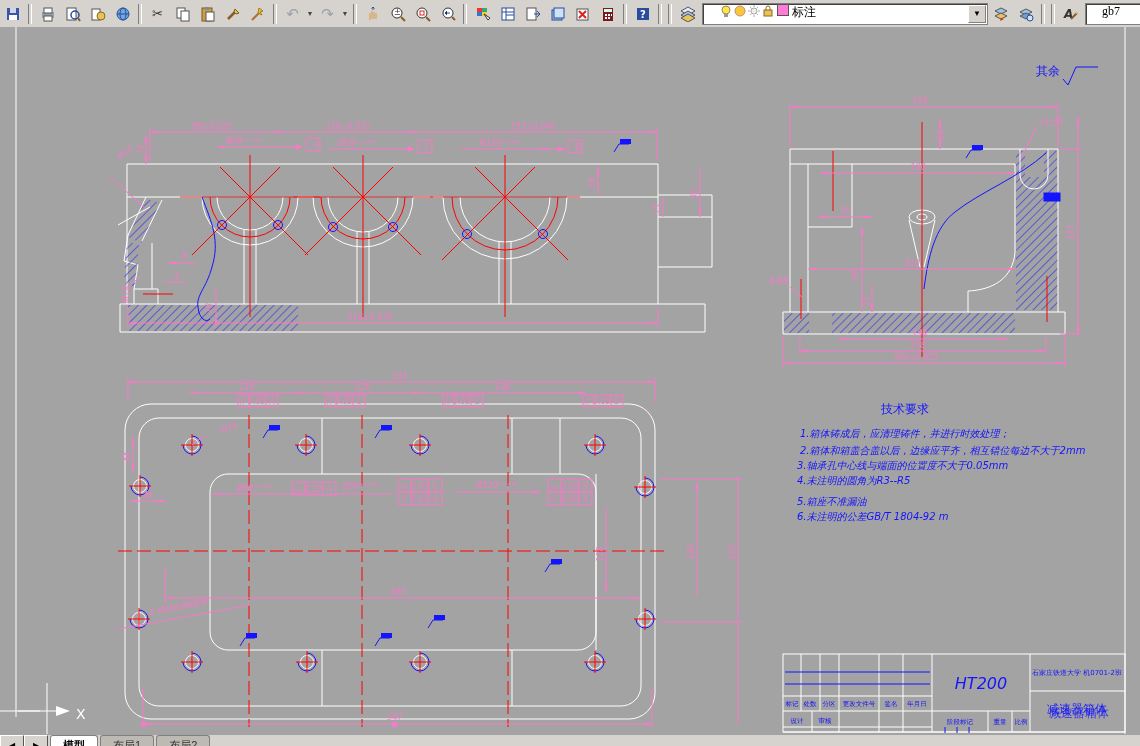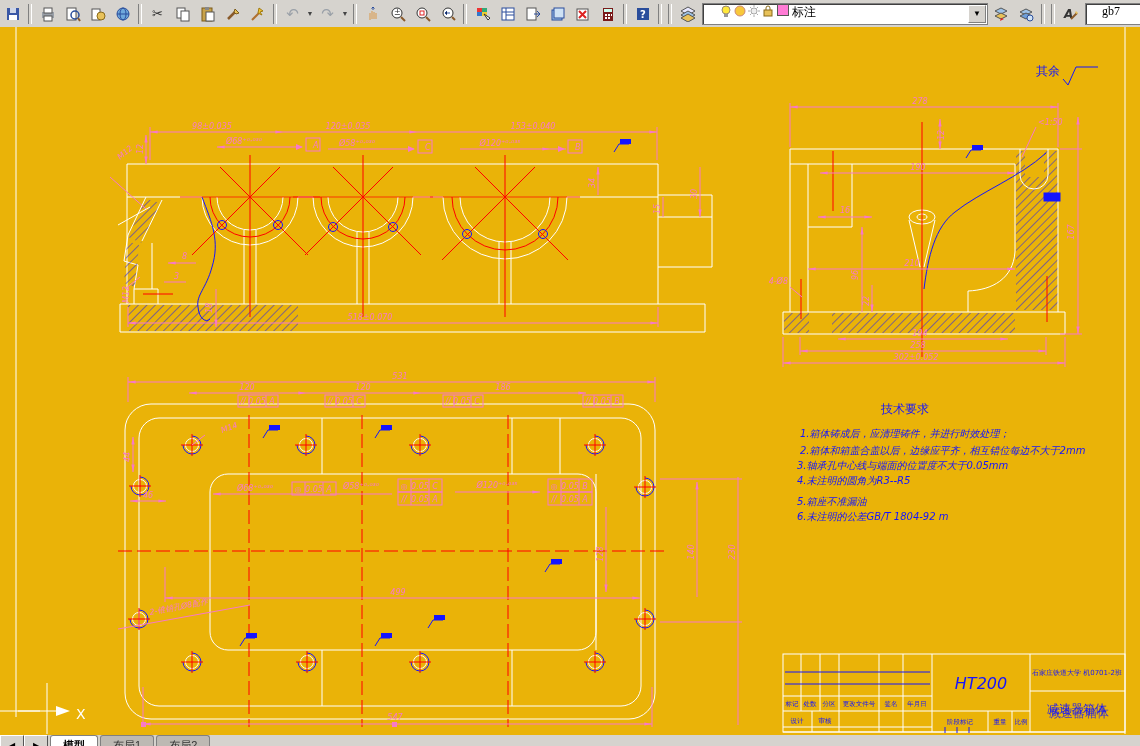--- a/index.html
+++ b/index.html
@@ -9,21 +9,21 @@
   .tbtn{width:23px;height:23px;display:inline-flex;align-items:center;justify-content:center;flex:0 0 auto;border:1px solid transparent;}
   .tbtn svg{display:block;}
   .tsep{width:2px;height:20px;border-left:1px solid #808080;border-right:1px solid #fff;margin:0 3px;flex:0 0 auto;}
   .ddarrow{width:10px;height:23px;display:inline-flex;align-items:center;justify-content:center;font-size:7px;color:#444;flex:0 0 auto;}
   .combo{height:20px;background:#fff;border:1px solid #808080;box-shadow:inset 1px 1px 0 #404040;display:inline-flex;align-items:flex-start;font-size:12px;color:#000;flex:0 0 auto;position:relative;padding-left:16px;}
   .combo .cbtn{position:absolute;right:1px;top:1px;bottom:1px;width:16px;background:#d6d3ce;border:1px solid #fff;border-right-color:#808080;border-bottom-color:#808080;display:flex;align-items:center;justify-content:center;font-size:8px;color:#000;}
   .layer-combo{width:268px;margin-left:2px;}
   .style-combo{width:118px;margin-left:2px;}
   .lsw{width:10px;height:10px;margin:0 3px 0 2px;flex:0 0 auto;border:1px solid #555;}
   
-  .canvas{position:absolute;top:27px;left:0;width:1140px;height:708px;background:#eab308;}
+  .canvas{position:absolute;top:27px;left:0;width:1140px;height:708px;background:#a3a3a3;}
   
   .tabbar{position:absolute;top:735px;left:0;width:1140px;height:20px;background:#d6d3ce;display:flex;align-items:flex-start;font-size:11px;}
   .tabnav{width:22px;height:18px;background:#d6d3ce;border:1px solid #fff;border-right-color:#555;border-bottom-color:#555;display:flex;align-items:center;justify-content:center;font-size:8px;color:#000;flex:0 0 auto;}
   .tab{padding:2px 12px;border:1px solid #808080;border-bottom:none;background:#bdb9b3;color:#333;margin-left:2px;border-radius:3px 3px 0 0;}
   .tab.active{background:#fff;color:#000;font-weight:bold;}
   text{font-family:"DejaVu Sans",sans-serif;}
   .mt{fill:#f879c8;font-size:8px;font-style:italic;}
   .bt{fill:#1414ff;}
   .wt{fill:#fff;}
 </style>

